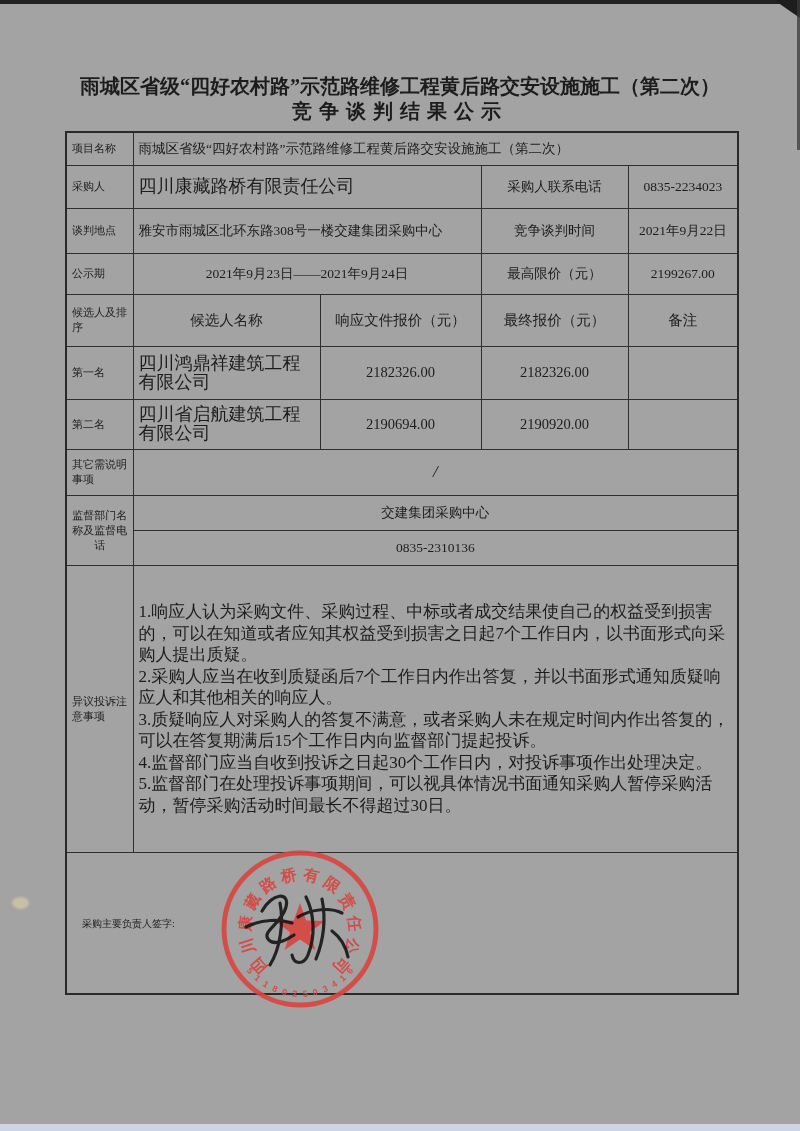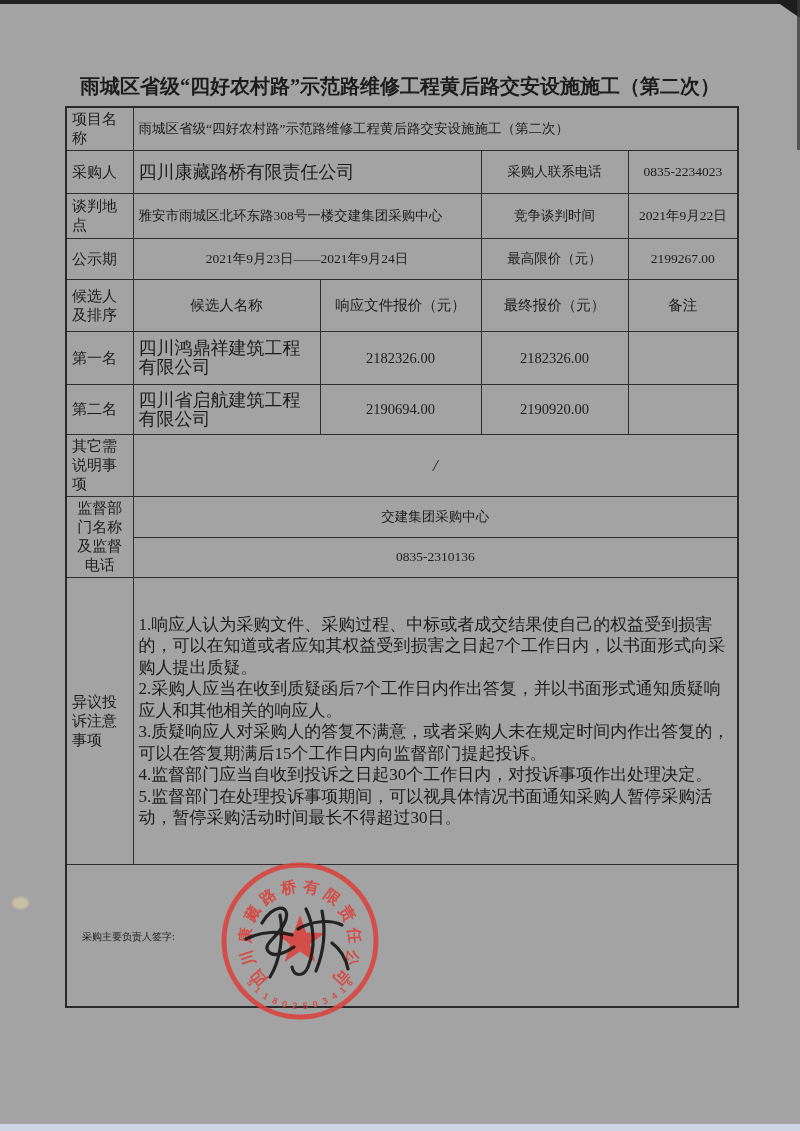--- a/index.html
+++ b/index.html
@@ -25,21 +25,21 @@
   
   table.doc{
     margin:7px 0 0 65px;
     width:674px;
     border-collapse:collapse;
     table-layout:fixed;
     border:2px solid #2a2a2a;
     font-size:14.5px;
   }
   table.doc td{border:1.5px solid #2f2f2f;padding:2px 5px;vertical-align:middle;}
-  .lbl{text-align:left;font-size:15px;padding:2px 3px;}
+  .lbl{text-align:left;font-size:11px;padding:2px 3px;}
   .c{text-align:center;}
   .l{text-align:left;}
   .small{font-size:13.5px;}
   .name{font-size:18px;line-height:19px;padding-left:6px;}
   .slash{font-size:17px;text-align:center;font-style:italic;}
   .objection-cell{vertical-align:top;padding:55px 8px 0 9px;font-size:17px;line-height:21.5px;}
   .objection-cell div{margin:0;}
   .sig-cell{position:relative;vertical-align:middle;}
   .sig-label{margin-left:10px;font-size:10px;}
   .stamp-svg{position:absolute;left:143px;top:-14px;overflow:visible;z-index:4;}
@@ -50,20 +50,21 @@
 <div class="page">
 
   <div class="top-edge"></div>
   <div class="corner-wedge"></div>
   <div class="right-edge"></div>
   <div class="bottom-edge"></div>
   <div class="smudge"></div>
 
   <div class="title">
     <div class="l1">雨城区省级“四好农村路”示范路维修工程黄后路交安设施施工（第二次）</div>
+    <div class="l2">竞争谈判结果公示</div>
   </div>
 
   <table class="doc">
     <colgroup>
       <col style="width:67px">
         <col style="width:187px">
         <col style="width:161px">
       <col style="width:147px">
         <col style="width:110px">
     </colgroup>

